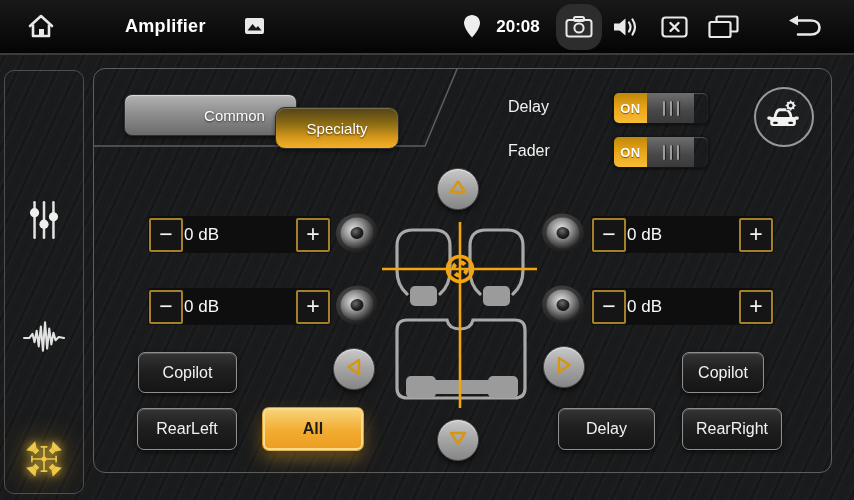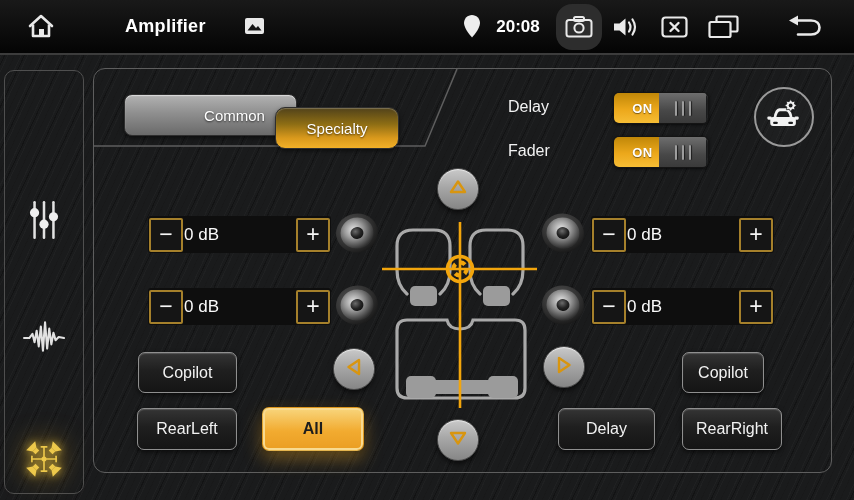--- a/index.html
+++ b/index.html
@@ -70,21 +70,20 @@
     position:absolute;left:613px;width:94px;height:30px;border-radius:6px;overflow:hidden;
     display:flex;border:1px solid #141414;
     box-shadow:0 1px 3px rgba(0,0,0,.6), inset 0 1px 1px rgba(255,255,255,.25);
     cursor:pointer;
   }
   .tg-on{
     width:33px;display:flex;align-items:center;justify-content:center;
     background:linear-gradient(180deg,#c08708 0%,#eca81b 55%,#f6bd35 100%);
     font-size:13px;font-weight:bold;color:#fff;letter-spacing:.5px;
     text-shadow:0 1px 1px rgba(0,0,0,.5);
-    padding-left:12px;
   }
   .tg-off{
     width:47px;display:flex;align-items:center;justify-content:center;gap:5px;
     background:linear-gradient(180deg,#6e6e6e 0%,#474747 60%,#3a3a3a 100%);
   }
   .tg-off i{display:block;width:2px;height:15px;background:#9d9d9d;border-radius:1px;box-shadow:1px 0 1px rgba(0,0,0,.6);}
   
   .car-btn{
     position:absolute;left:754px;top:87px;width:56px;height:56px;border-radius:50%;
     border:2px solid #9a9a9a;display:flex;align-items:center;justify-content:center;

